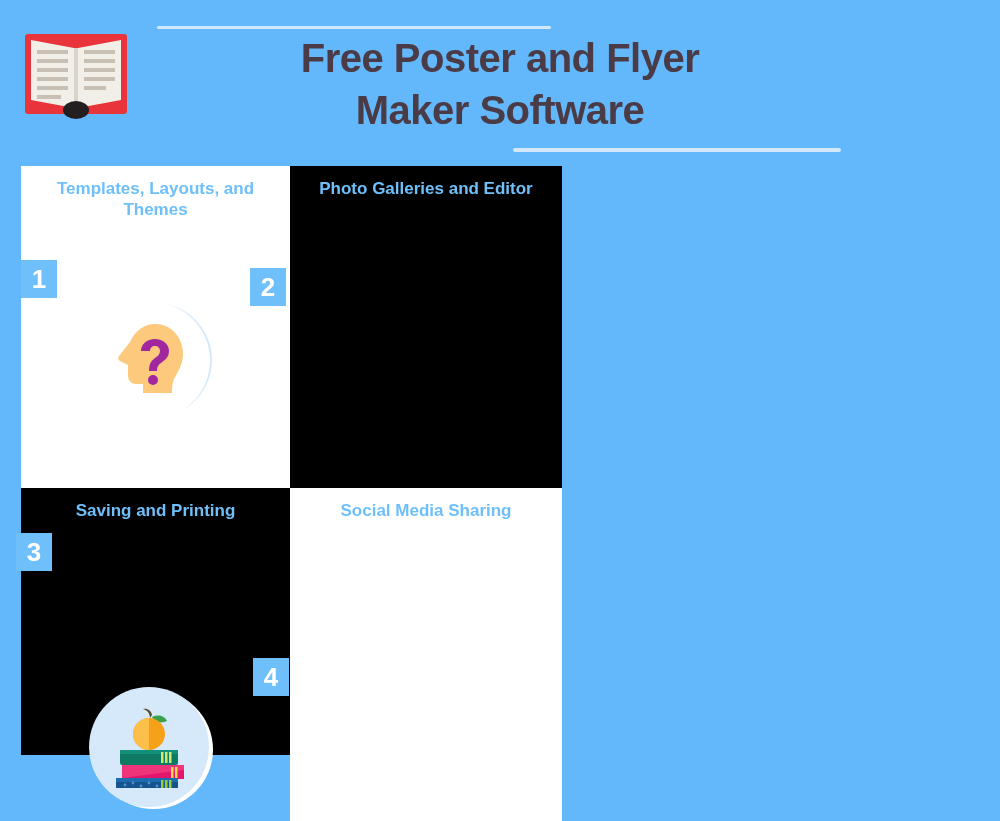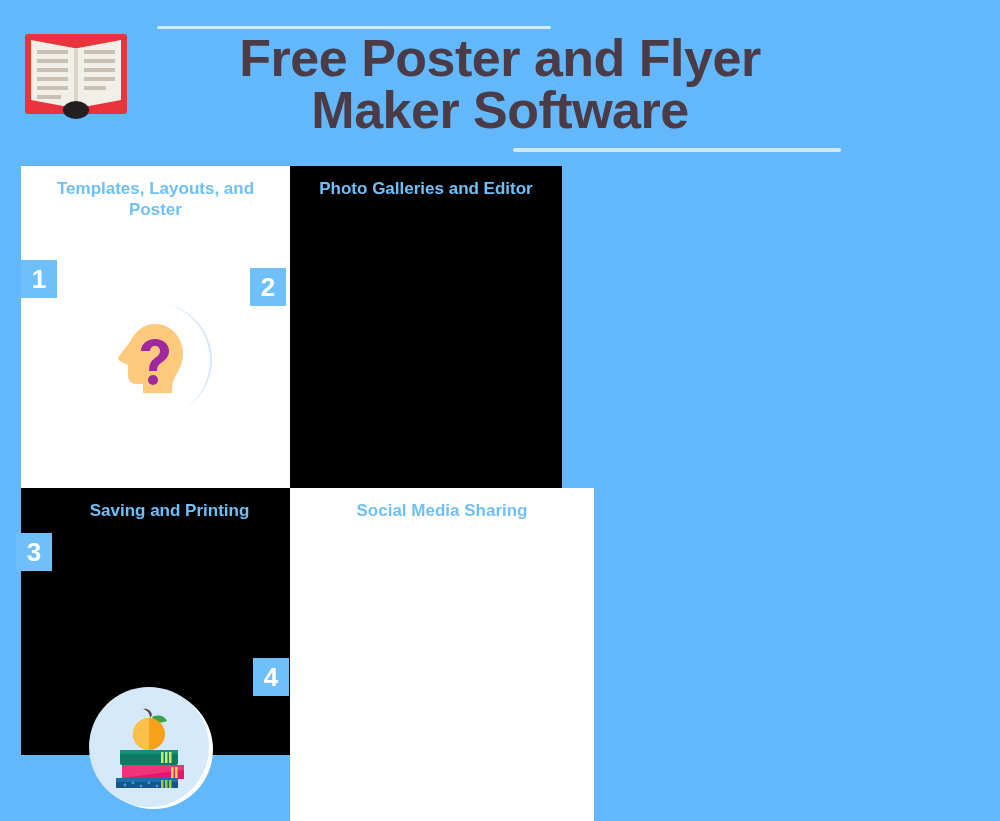--- a/index.html
+++ b/index.html
@@ -60,21 +60,21 @@
     border-radius: 2px;
   }
 
   #page-title {
     position: absolute;
     left: 0;
     top: 14px;
     width: 720px;
     text-align: center;
     color: #4a3b46;
-    font-size: 52px;
+    font-size: 40px;
     line-height: 52px;
     font-weight: bold;
     letter-spacing: -0.5px;
     white-space: pre-line;
   }
 
   
   #panel-grid {
     position: absolute;
     left: 21px;
@@ -127,26 +127,26 @@
   #panel-1 { left: 0;   top: 0;   width: 269px; height: 322px; }
   #badge-1 { left: 0;   top: 94px; }
   #icon-circle-1 { left: 77px; top: 137px; width: 114px; height: 114px; background: #d5e9fb; }
 
   
   #panel-2 { left: 269px; top: 0;   width: 272px; height: 322px; }
   #badge-2 { left: 229px; top: 102px; }
   #icon-circle-2 { left: 72px; top: 136px; width: 117px; height: 117px; background: #ffffff; }
 
   
-  #panel-3 { left: 0;   top: 322px; width: 269px; height: 267px; padding-left: 28px; }
+  #panel-3 { left: 0;   top: 322px; width: 269px; height: 267px; }
   #badge-3 { left: -5px; top: 367px; }
   #icon-circle-3 { left: 73px; top: 524px; width: 119px; height: 119px; background: #ffffff; }
 
   
-  #panel-4 { left: 269px; top: 322px; width: 272px; height: 333px; padding-left: 32px; }
+  #panel-4 { left: 269px; top: 322px; width: 272px; height: 333px; }
   #badge-4 { left: 232px; top: 492px; }
   #icon-circle-4 { left: 68px; top: 521px; width: 120px; height: 120px; background: #d5e9fb; }
 
   .icon-art { display: block; }
 </style>
 </head>
 <body>
 
 <div id="header">
 
@@ -178,21 +178,21 @@
     <div id="page-title">Free Poster and Flyer
 Maker Software</div>
     <div id="title-rule-bottom"></div>
   </div>
 
 </div>
 
 <div id="panel-grid">
 
   <div class="panel panel-bg-white" id="panel-1">
-    <div class="panel-title">Templates, Layouts, and Poster</div>
+    <div class="panel-title">Templates, Layouts, and Themes</div>
   </div>
   <div class="panel-badge" id="badge-1">1</div>
   <div class="icon-circle" id="icon-circle-1">
     <svg class="icon-art" width="78" height="66" viewBox="0 0 78 66" xmlns="http://www.w3.org/2000/svg">
       <g transform="rotate(-13 39 30)">
         <rect x="8" y="6" width="58" height="33" rx="2" fill="#1d6b33"></rect>
         <rect x="12" y="10" width="50" height="25" rx="2" fill="#3e9b52" opacity="0.55"></rect>
         <ellipse cx="37" cy="22" rx="12" ry="9" fill="#1d6b33"></ellipse>
         <circle cx="20" cy="22" r="3.2" fill="#1d6b33"></circle>
         <circle cx="54" cy="22" r="3.2" fill="#1d6b33"></circle>

